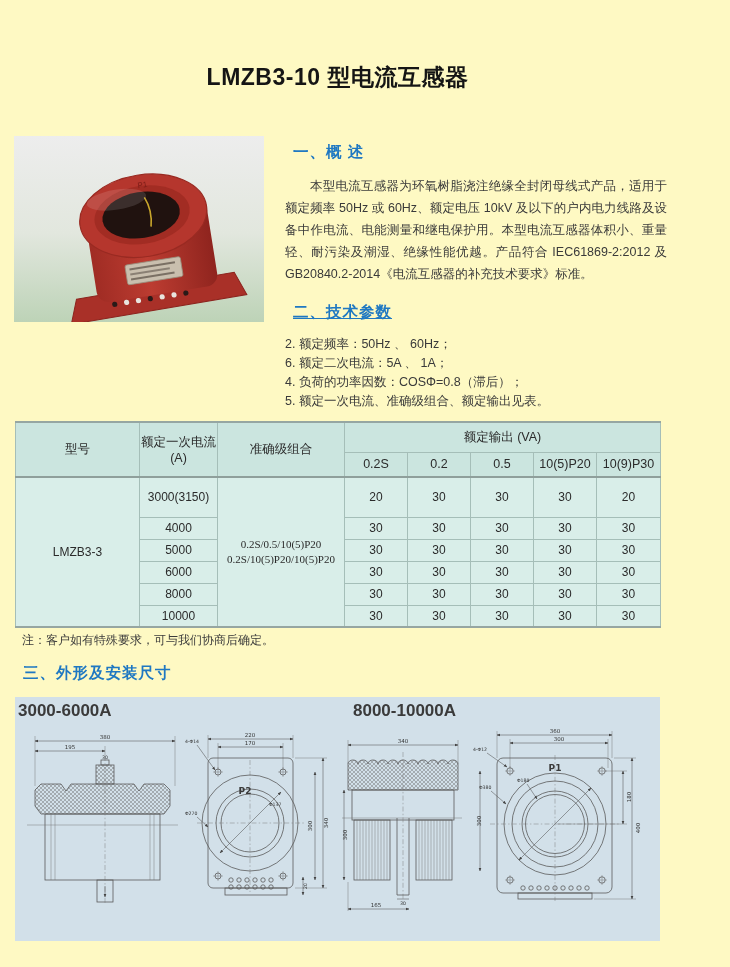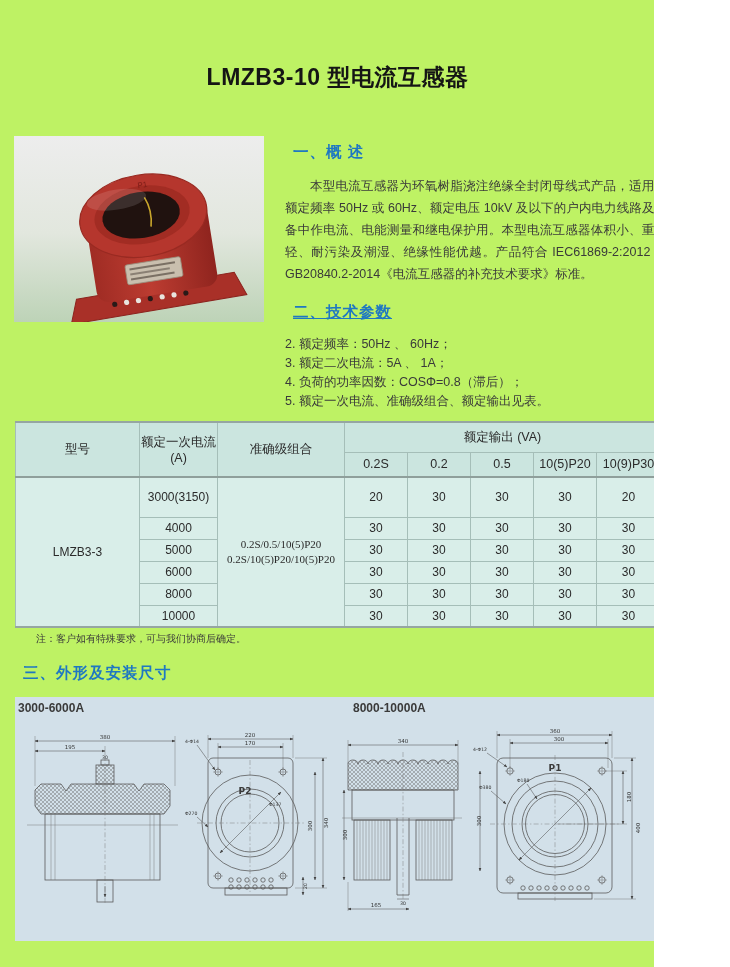--- a/index.html
+++ b/index.html
@@ -1,16 +1,16 @@
 <!DOCTYPE html>
 <html><head>
 <meta charset="utf-8">
 <style>
   html,body{margin:0;padding:0;background:#fff;}
-  .page{position:relative;width:654px;height:967px;background:#bef264;overflow:hidden;
+  .page{position:relative;width:730px;height:967px;background:#fef9c3;overflow:hidden;
         font-family:"Liberation Sans","DejaVu Sans",sans-serif;color:#333;}
   .page-title{position:absolute;left:0;top:62px;width:675px;text-align:center;
         font-size:23px;font-weight:bold;color:#151515;letter-spacing:0.5px;}
   .photo-wrap{position:absolute;left:14px;top:136px;width:250px;height:186px;}
   .right-col{position:absolute;left:285px;top:134px;width:382px;}
   h2.sec{margin:8px;font-size:15.5px;font-weight:600;color:#1f78c2;letter-spacing:1px;}
   .overview-body{margin:12px 0 17px 0;font-size:12.5px;line-height:22px;color:#3a3a3a;
         text-align:justify;text-indent:2em;}
   .params-head{margin-top:9px;text-decoration:underline;}
   ul.params{list-style:none;margin:12px 0 0 0;padding:0;font-size:12.5px;line-height:19px;color:#3a3a3a;}
@@ -20,24 +20,24 @@
         padding:0 1px;overflow:hidden;}
   .spec-table{border-top:2px solid #96a6a2;border-bottom:2px solid #96a6a2;}
   .spec-table thead th{background:#cbe5df;font-weight:normal;font-size:12.5px;}
   .spec-table thead{border-bottom:2px solid #8f9f9b;}
   .spec-table tbody td{background:#d9eee9;}
   .pre{white-space:pre-line;}
   .hdr1{height:30px;} .hdr2{height:25px;}
   .row-big{height:40px;} .row-sm{height:22px;}
   .acc-cell{font-size:11px;line-height:15px;font-family:Liberation Serif, serif;}
   .small-hd{font-size:11.5px;}
-  .table-note{position:absolute;left:36px;top:632px;font-size:10px;color:#3a3a3a;}
+  .table-note{position:absolute;left:22px;top:632px;font-size:12px;color:#3a3a3a;}
   .dim-head{position:absolute;left:15px;top:655px;}
   .panel{position:absolute;left:15px;top:697px;width:645px;height:244px;background:#d2e0e9;}
-  .grp-label{position:absolute;top:4px;font-size:12px;font-weight:bold;color:#3a3a3a;}
+  .grp-label{position:absolute;top:4px;font-size:17px;font-weight:bold;color:#3a3a3a;}
   .grp-a{left:3px;} .grp-b{left:338px;}
   .dwg{position:absolute;}
   .d1{left:10px;top:35px;} .d2{left:170px;top:33px;} .d3{left:327px;top:35px;} .d4{left:450px;top:28px;}
   
   .ln{stroke:#5a5a5a;stroke-width:0.8;fill:none;}
   .lnh{stroke:#5a5a5a;stroke-width:0.8;}
   .thin{stroke:#6f6f6f;stroke-width:0.45;fill:none;}
   .dim{stroke:#555;stroke-width:0.55;fill:none;}
   .cl{stroke:#777;stroke-width:0.45;stroke-dasharray:5 2.2 1.5 2.2;fill:none;}
   .dt{font-family:"DejaVu Sans",sans-serif;font-size:5.5px;fill:#333;}
@@ -91,21 +91,21 @@
       </g>
     </svg>
   </div>
 
   <div class="right-col">
     <h2 class="sec">一、概 述</h2>
     <p class="overview-body">本型电流互感器为环氧树脂浇注绝缘全封闭母线式产品，适用于额定频率 50Hz 或 60Hz、额定电压 10kV 及以下的户内电力线路及设备中作电流、电能测量和继电保护用。本型电流互感器体积小、重量轻、耐污染及潮湿、绝缘性能优越。产品符合 IEC61869-2:2012 及 GB20840.2-2014《电流互感器的补充技术要求》标准。</p>
     <h2 class="sec params-head">二、技术参数</h2>
     <ul class="params">
       <li>2. 额定频率：50Hz 、 60Hz；</li>
-      <li>3. 额定二次电流：5A 、 1A；</li>
+      <li>6. 额定二次电流：5A 、 1A；</li>
       <li>4. 负荷的功率因数：COSΦ=0.8（滞后）；</li>
       <li>5. 额定一次电流、准确级组合、额定输出见表。</li>
     </ul>
   </div>
 
   <table class="spec-table">
     <colgroup>
       <col style="width:124px">
         <col style="width:78px">
         <col style="width:127px">

